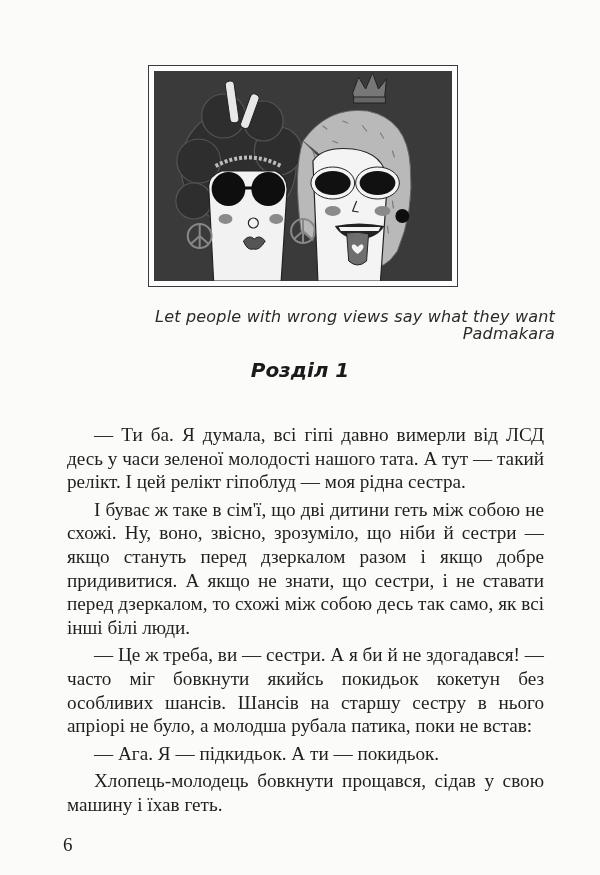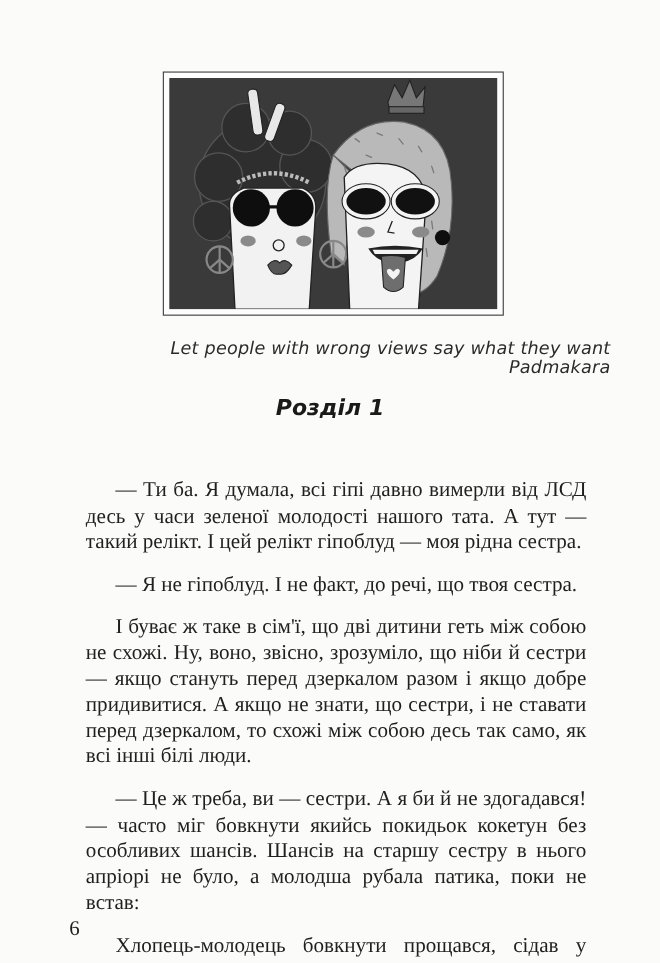--- a/index.html
+++ b/index.html
@@ -50,21 +50,21 @@
   }
   .body-text {
     position: absolute;
     left: 63px; top: 419px;
     width: 485px;
     font-size: 19.2px;
     line-height: 23.6px;
     text-align: justify;
   }
   .body-text p {
-    margin: 15px;
+    margin: 4px;
     text-indent: 27px;
     text-align-last: left;
   }
   .page-number {
     position: absolute;
     left: 63px; top: 834px;
     font-size: 19px;
     color: #1f1f1f;
   }
 </style>
@@ -154,19 +154,19 @@
 
 <div class="epigraph">
   <div>Let people with wrong views say what they want</div>
   <div>Padmakara</div>
 </div>
 
 <div class="chapter-title">Розділ 1</div>
 
 <div class="body-text">
   <p>— Ти ба. Я думала, всі гіпі давно вимерли від ЛСД десь у часи зеленої молодості нашого тата. А тут — такий релікт. І цей релікт гіпоблуд — моя рідна сестра.</p>
-  <p>— Я не гіпоблуд. І не факт, до речі, що твоя сестра.</p>
   <p>І буває ж таке в сім'ї, що дві дитини геть між собою не схожі. Ну, воно, звісно, зрозуміло, що ніби й сестри — якщо стануть перед дзеркалом разом і якщо добре придивитися. А якщо не знати, що сестри, і не ставати перед дзеркалом, то схожі між собою десь так само, як всі інші білі люди.</p>
   <p>— Це ж треба, ви — сестри. А я би й не здогадався! — часто міг бовкнути якийсь покидьок кокетун без особливих шансів. Шансів на старшу сестру в нього апріорі не було, а молодша рубала патика, поки не встав:</p>
+  <p>— Ага. Я — підкидьок. А ти — покидьок.</p>
   <p>Хлопець-молодець бовкнути прощався, сідав у свою машину і їхав геть.</p>
 </div>
 
 <div class="page-number">6</div>
 
 </body></html>

